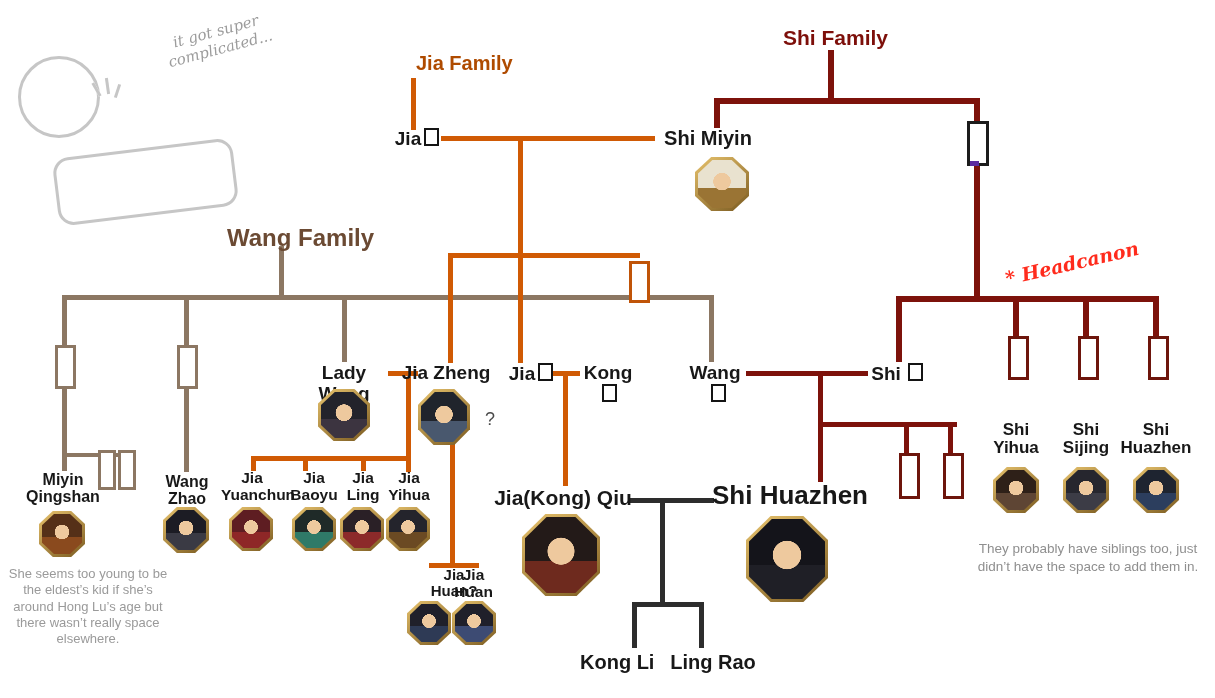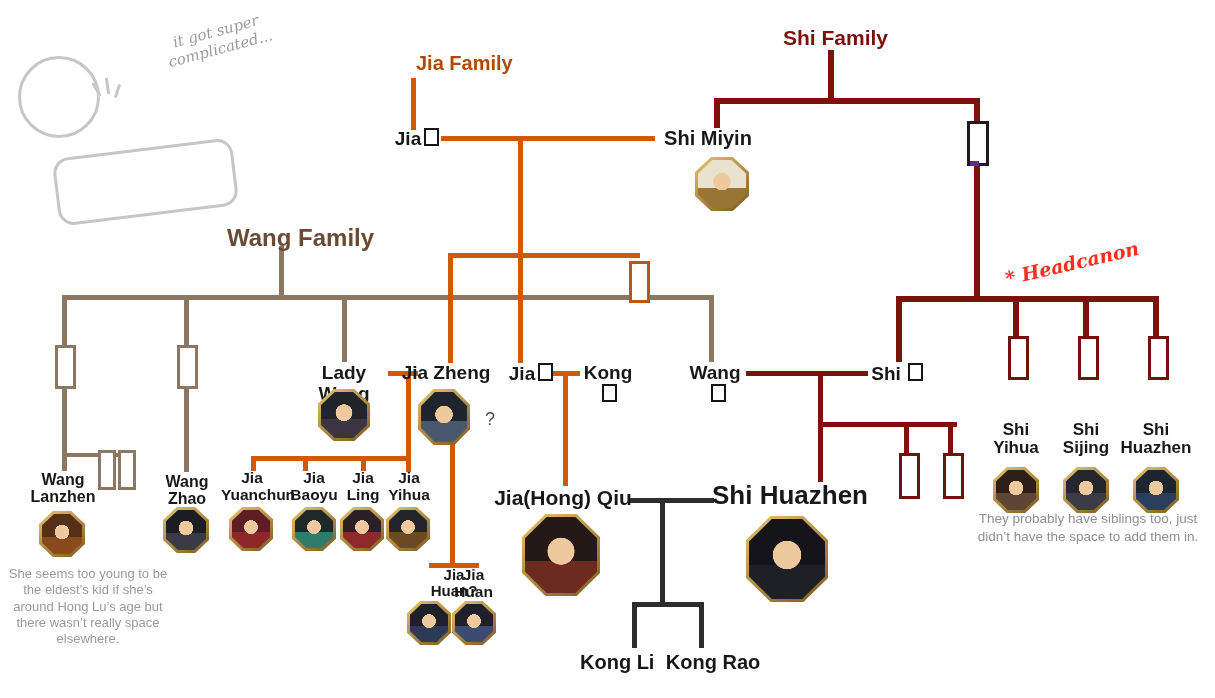--- a/index.html
+++ b/index.html
@@ -103,50 +103,50 @@
 
   <div class="plabel" style="left:391px;top:128px;width:52px;font-size:19px;"><span>Jia</span><span class="sq"></span></div>
   <div class="plabel" style="left:652px;top:128px;width:112px;font-size:20px;">Shi Miyin</div>
   <div class="plabel" style="left:294px;top:363px;width:100px;font-size:19px;">Lady Wang</div>
   <div class="plabel" style="left:400px;top:363px;width:92px;font-size:19px;">Jia Zheng</div>
   <div class="plabel" style="left:482px;top:410px;width:16px;font-size:18px;font-weight:normal;color:#4a4a4a;">?</div>
   <div class="plabel" style="left:506px;top:363px;width:50px;font-size:19px;"><span>Jia</span><span class="sq"></span></div>
   <div class="plabel" style="left:578px;top:363px;width:60px;font-size:19px;"><span>Kong</span><span class="sq"></span></div>
   <div class="plabel" style="left:684px;top:363px;width:62px;font-size:19px;"><span>Wang</span><span class="sq gap"></span></div>
   <div class="plabel" style="left:866px;top:363px;width:62px;font-size:19px;"><span>Shi</span><span class="sq gap"></span></div>
-  <div class="plabel" style="left:20px;top:471px;width:86px;font-size:16px;">Wang Lanzhen</div>
+  <div class="plabel" style="left:20px;top:471px;width:86px;font-size:16px;">Miyin Qingshan</div>
   <div class="plabel" style="left:150px;top:473px;width:74px;font-size:16px;">Wang Zhao</div>
   <div class="plabel" style="left:221px;top:470px;width:62px;font-size:15.5px;">Jia Yuanchun</div>
   <div class="plabel" style="left:284px;top:470px;width:60px;font-size:15.5px;">Jia Baoyu</div>
   <div class="plabel" style="left:338px;top:470px;width:50px;font-size:15.5px;">Jia Ling</div>
   <div class="plabel" style="left:381px;top:470px;width:56px;font-size:15.5px;">Jia Yihua</div>
   <div class="plabel" style="left:428px;top:567px;width:52px;font-size:15px;">Jia Huan?</div>
   <div class="plabel" style="left:450px;top:567px;width:47px;font-size:15.5px;">Jia Huan</div>
-  <div class="plabel" style="left:494px;top:487px;width:138px;font-size:21px;white-space:nowrap;">Jia(Hong) Qiu</div>
+  <div class="plabel" style="left:494px;top:487px;width:138px;font-size:21px;white-space:nowrap;">Jia(Kong) Qiu</div>
   <div class="plabel" style="left:710px;top:481px;width:160px;font-size:26px;white-space:nowrap;">Shi Huazhen</div>
   <div class="plabel" style="left:984px;top:421px;width:64px;font-size:17px;">Shi Yihua</div>
   <div class="plabel" style="left:1054px;top:421px;width:64px;font-size:17px;">Shi Sijing</div>
   <div class="plabel" style="left:1120px;top:421px;width:72px;font-size:17px;">Shi Huazhen</div>
   <div class="plabel" style="left:580px;top:652px;width:72px;font-size:20px;white-space:nowrap;">Kong Li</div>
-  <div class="plabel" style="left:658px;top:652px;width:110px;font-size:20px;white-space:nowrap;">Kong Rao</div>
+  <div class="plabel" style="left:658px;top:652px;width:110px;font-size:20px;white-space:nowrap;">Ling Rao</div>
 
   <div class="avatar" style="left:695px;top:157px;width:54px;height:54px;--hair:#e9e2cf;--robe:#9a7434;"></div>
   <div class="avatar" style="left:318px;top:389px;width:52px;height:52px;--hair:#23232b;--robe:#3c3440;"></div>
   <div class="avatar" style="left:418px;top:389px;width:52px;height:56px;--hair:#20242c;--robe:#49586e;"></div>
   <div class="avatar" style="left:39px;top:511px;width:46px;height:46px;--hair:#553018;--robe:#8a4a1e;"></div>
   <div class="avatar" style="left:163px;top:507px;width:46px;height:46px;--hair:#1c1c24;--robe:#3a3a44;"></div>
   <div class="avatar" style="left:229px;top:507px;width:44px;height:44px;--hair:#5e1d22;--robe:#8e2727;"></div>
   <div class="avatar" style="left:292px;top:507px;width:44px;height:44px;--hair:#1f2a28;--robe:#2f7a68;"></div>
   <div class="avatar" style="left:340px;top:507px;width:44px;height:44px;--hair:#2a2026;--robe:#8c2a2a;"></div>
   <div class="avatar" style="left:386px;top:507px;width:44px;height:44px;--hair:#24242c;--robe:#6b4a23;"></div>
   <div class="avatar" style="left:407px;top:601px;width:44px;height:44px;--hair:#20202a;--robe:#2e3a55;"></div>
   <div class="avatar" style="left:452px;top:601px;width:44px;height:44px;--hair:#20202a;--robe:#3d4b73;"></div>
   <div class="avatar" style="left:522px;top:514px;width:78px;height:82px;--hair:#231a18;--robe:#6e2a1e;"></div>
   <div class="avatar" style="left:746px;top:516px;width:82px;height:86px;--hair:#14141a;--robe:#1f1f26;"></div>
   <div class="avatar" style="left:993px;top:467px;width:46px;height:46px;--hair:#2e2018;--robe:#5e4534;"></div>
   <div class="avatar" style="left:1063px;top:467px;width:46px;height:46px;--hair:#26262e;--robe:#3c3c46;"></div>
   <div class="avatar" style="left:1133px;top:467px;width:46px;height:46px;--hair:#1e2430;--robe:#2c3e5e;"></div>
 
   <div class="note hand" style="left:1002px;top:252px;width:140px;font-size:19px;font-weight:bold;color:#ff2b1c;transform:rotate(-13deg);white-space:nowrap;">* Headcanon</div>
   <div class="note" style="left:2px;top:566px;width:172px;font-size:13px;color:#9a9a9a;line-height:1.25;">She seems too young to be the eldest’s kid if she’s around Hong Lu’s age but there wasn’t really space elsewhere.</div>
-  <div class="note" style="left:968px;top:510px;width:240px;font-size:13.5px;color:#8f8f8f;line-height:1.3;">They probably have siblings too, just didn’t have the space to add them in.</div>
+  <div class="note" style="left:968px;top:540px;width:240px;font-size:13.5px;color:#8f8f8f;line-height:1.3;">They probably have siblings too, just didn’t have the space to add them in.</div>
 
 </div>
 
 </body></html>

